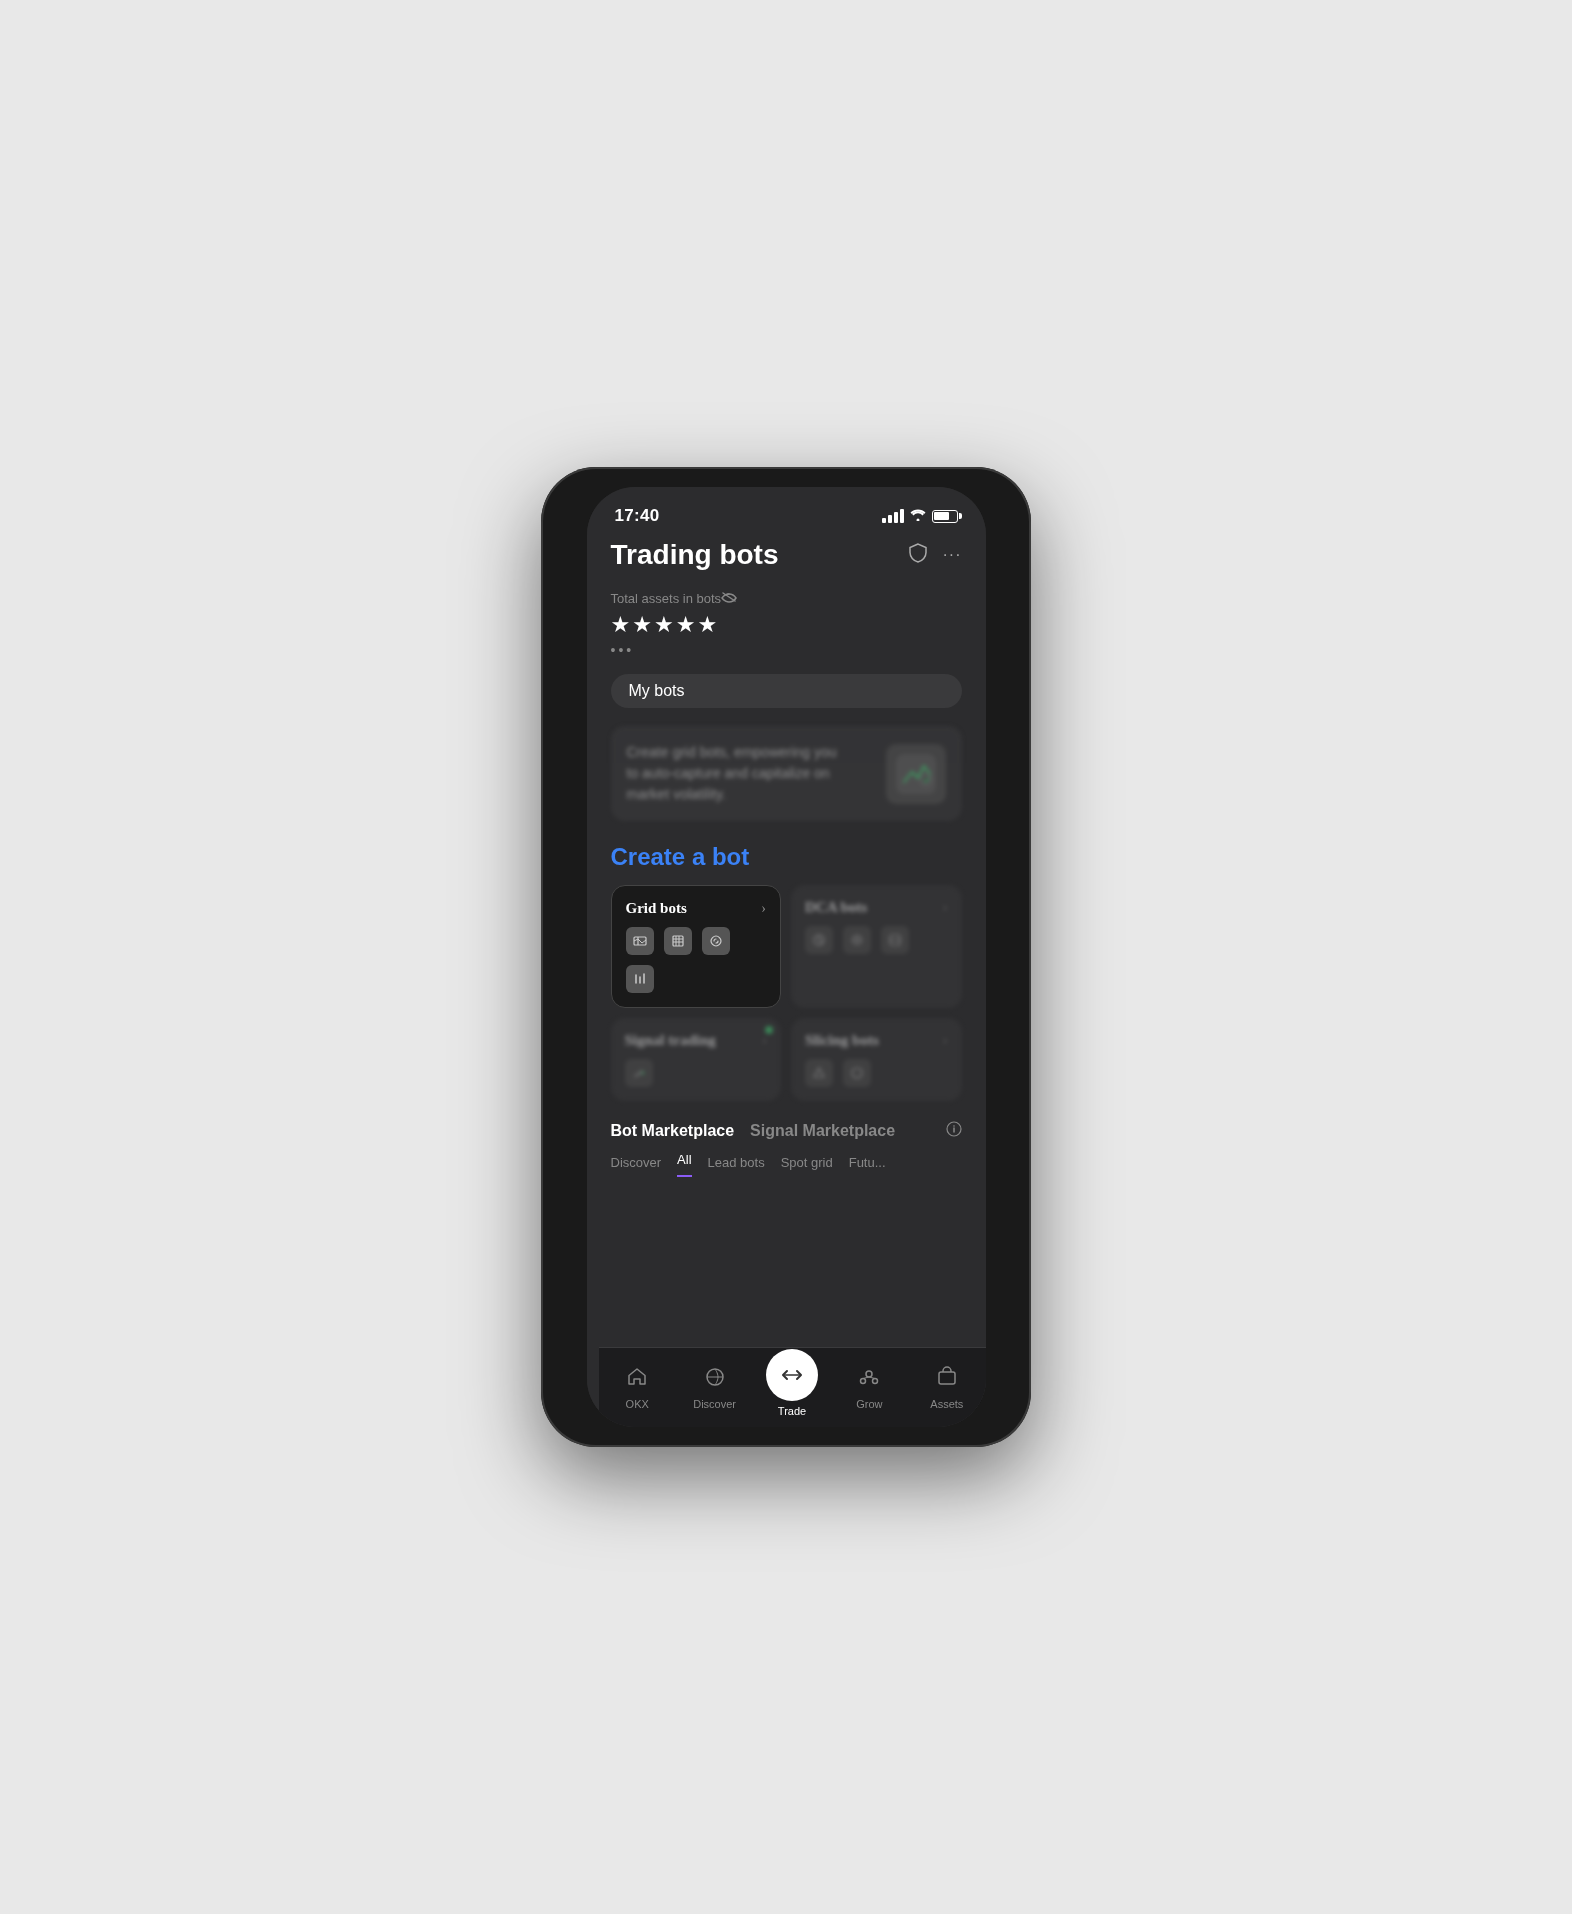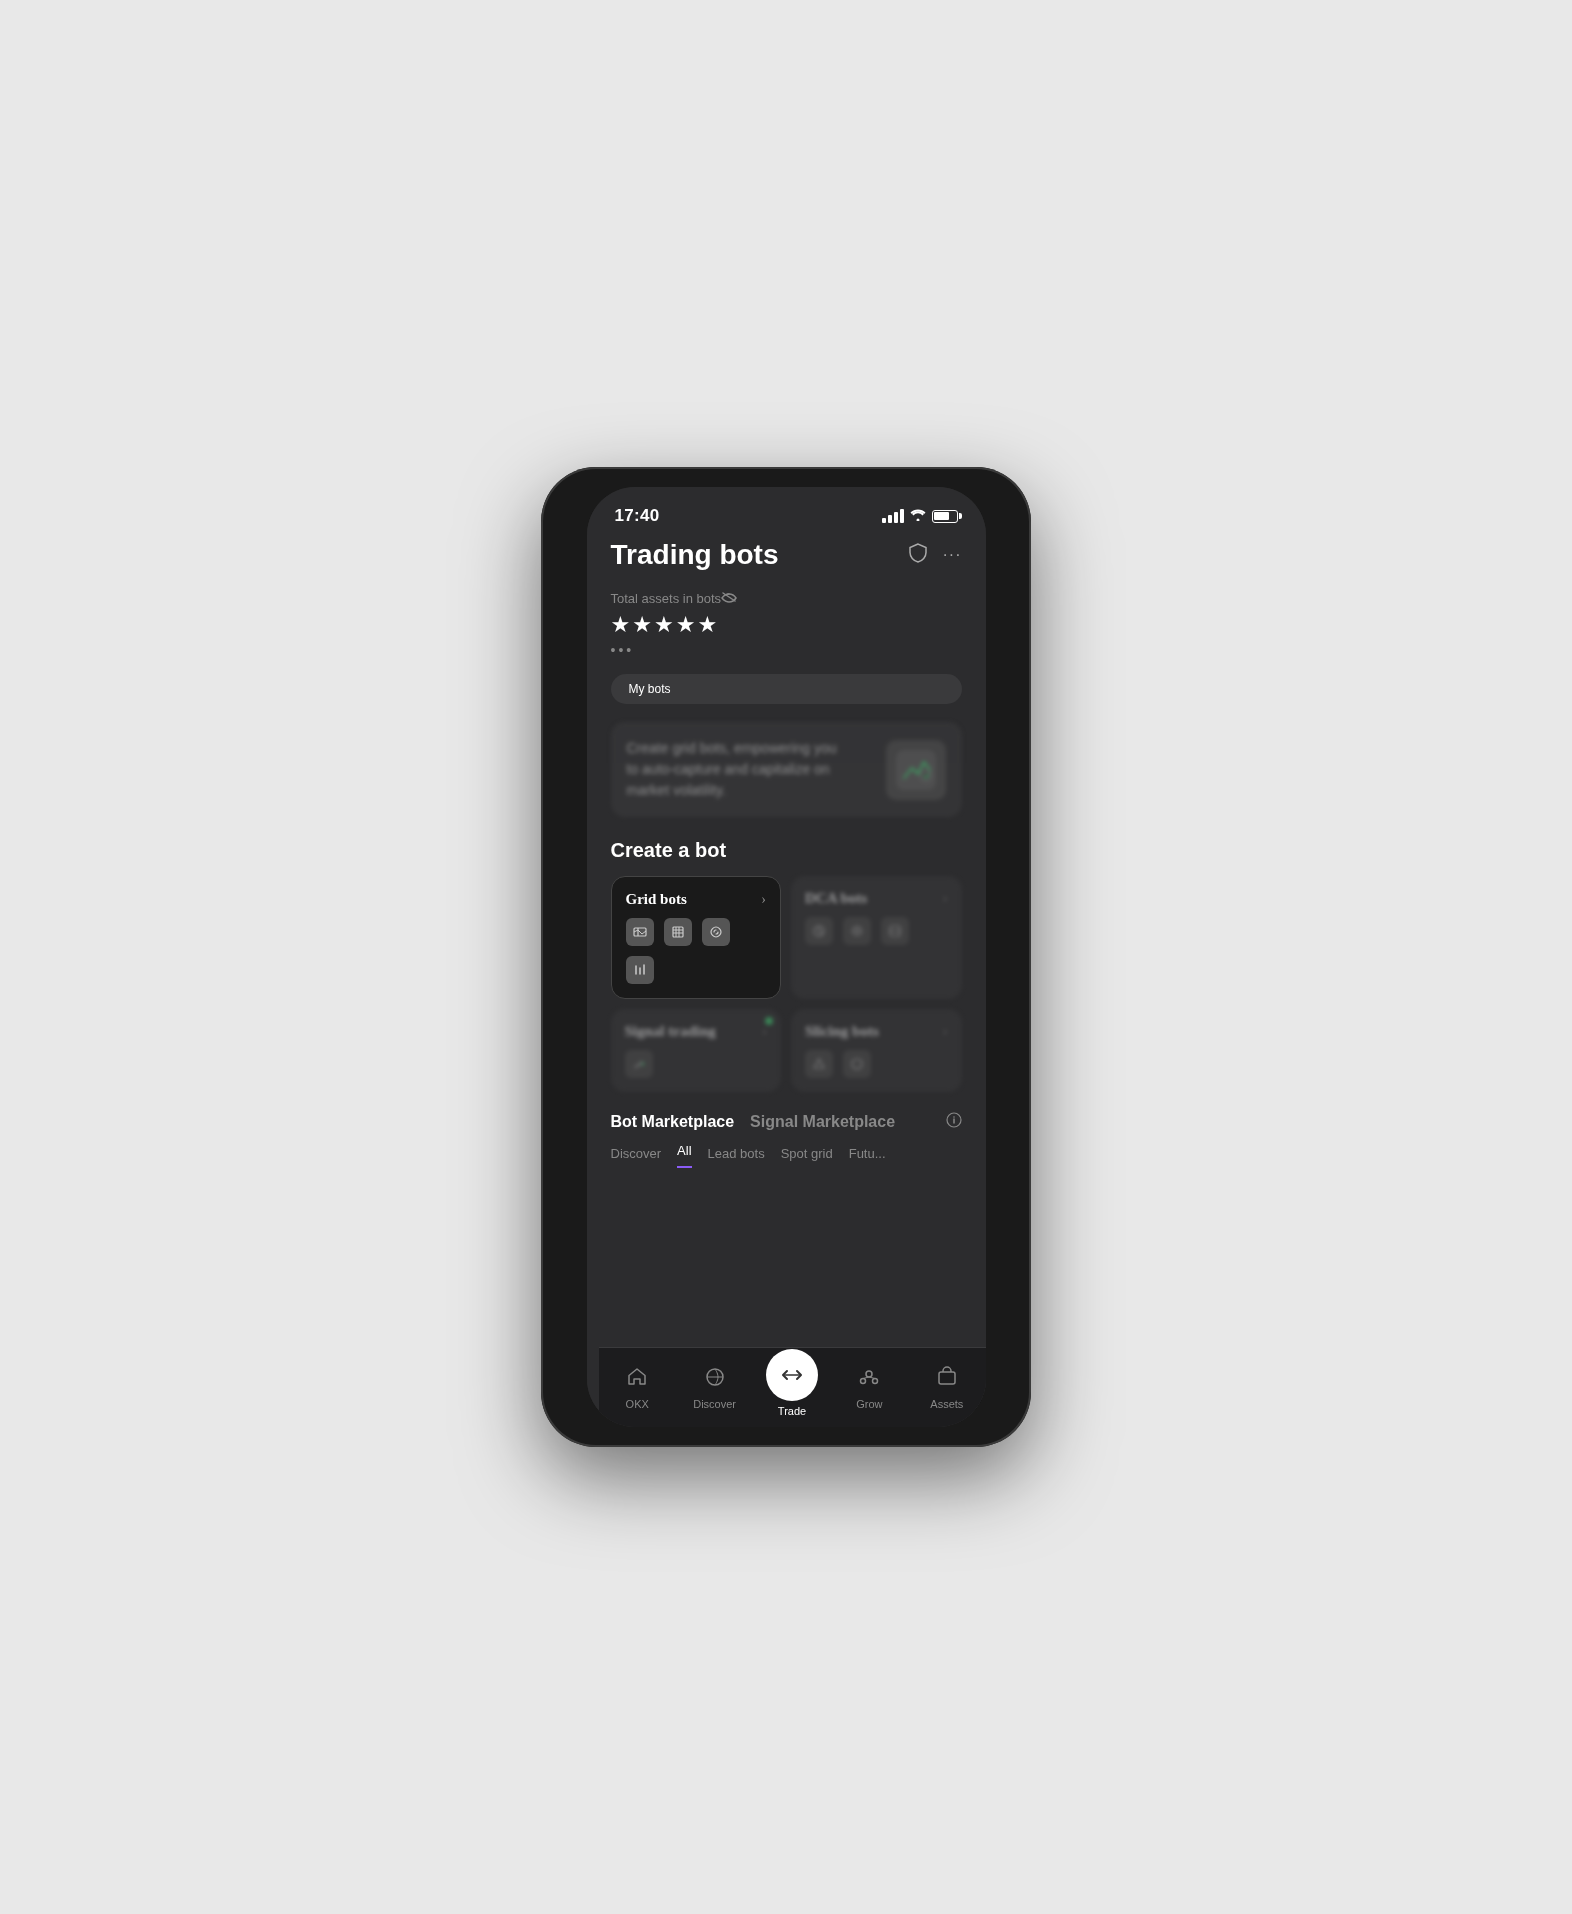--- a/index.html
+++ b/index.html
@@ -149,21 +149,21 @@
     }
     .assets-sub {
       font-size: 14px;
       color: #888;
       letter-spacing: 3px;
     }
     .my-bots-btn {
       display: inline-block;
       background: #3a3a3c;
       color: #fff;
-      font-size: 12px;
+      font-size: 16px;
       font-weight: 500;
       padding: 8px 18px;
       border-radius: 20px;
       margin-bottom: 18px;
       cursor: pointer;
     }
     .promo-card {
       background: #3a3a3c;
       border-radius: 14px;
       padding: 16px;
@@ -184,23 +184,23 @@
       width: 60px;
       height: 60px;
       background: #555;
       border-radius: 10px;
       display: flex;
       align-items: center;
       justify-content: center;
       font-size: 26px;
     }
     .section-title {
-      font-size: 20px;
+      font-size: 24px;
       font-weight: 700;
-      color: #ffffff;
+      color: #3b82f6;
       margin-bottom: 14px;
     }
     .create-bot-grid {
       display: grid;
       grid-template-columns: 1fr 1fr;
       gap: 10px;
       margin-bottom: 20px;
     }
     .bot-card {
       background: #3a3a3c;

